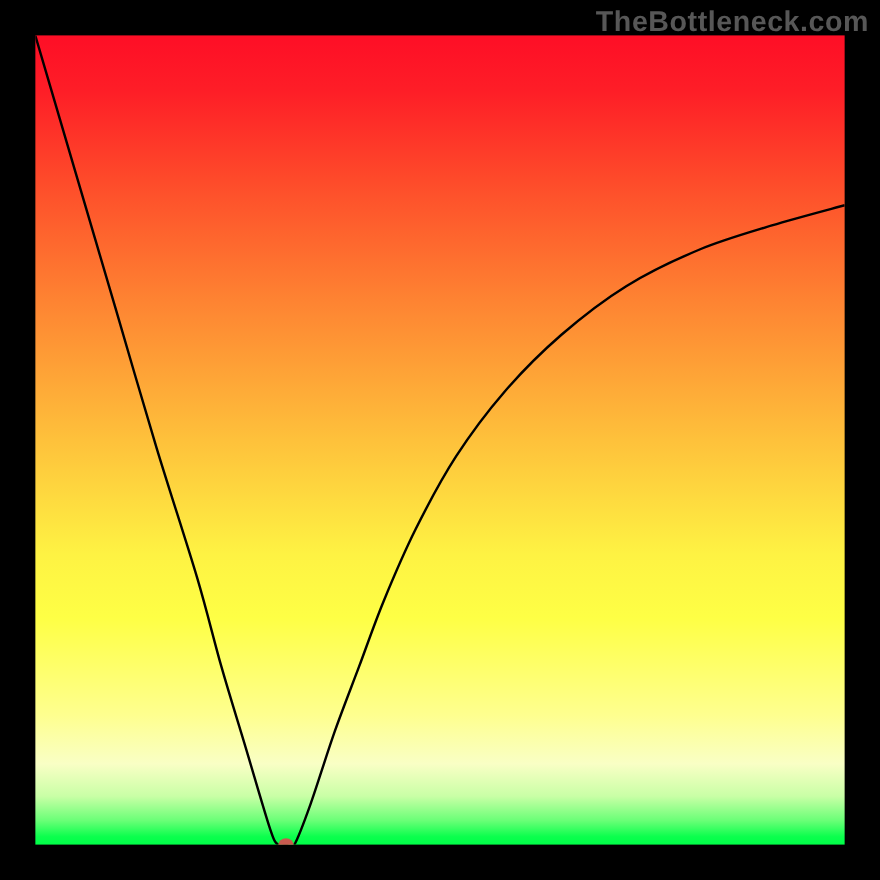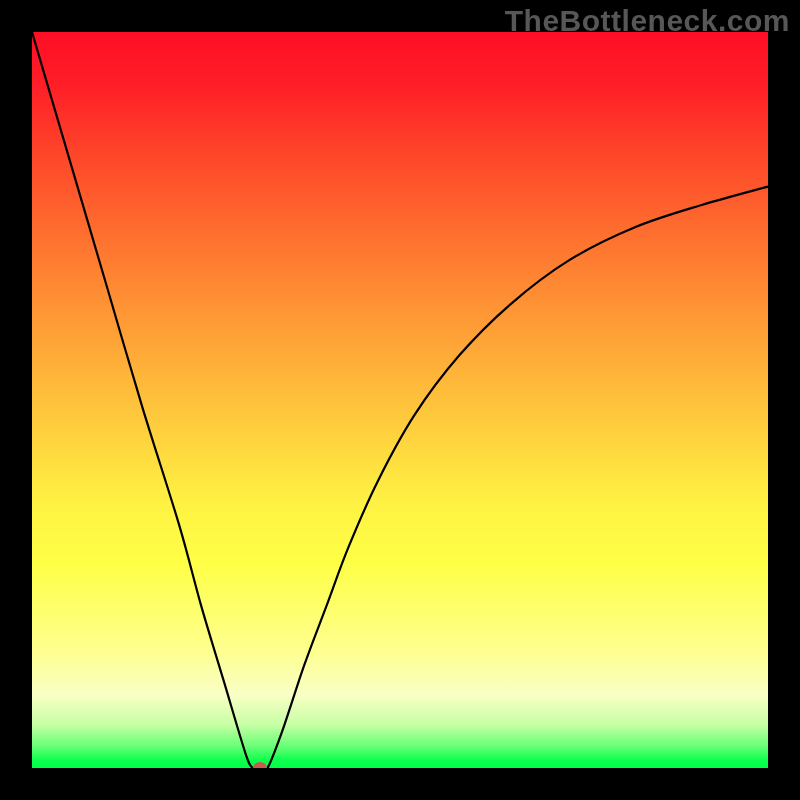--- a/index.html
+++ b/index.html
@@ -16,21 +16,21 @@
     top: 0; left: 0;
     width: 800px;
     height: 800px;
     background: #000;
   }
   .watermark {
     position: absolute;
     top: 4px;
     right: 10px;
     color: #575757;
-    font-size: 30px;
+    font-size: 26px;
     font-weight: 600;
     letter-spacing: 0.5px;
     user-select: none;
   }
   .plot-area {
     position: absolute;
     left: 32px;
     top: 32px;
     width: 736px;
     height: 736px;

